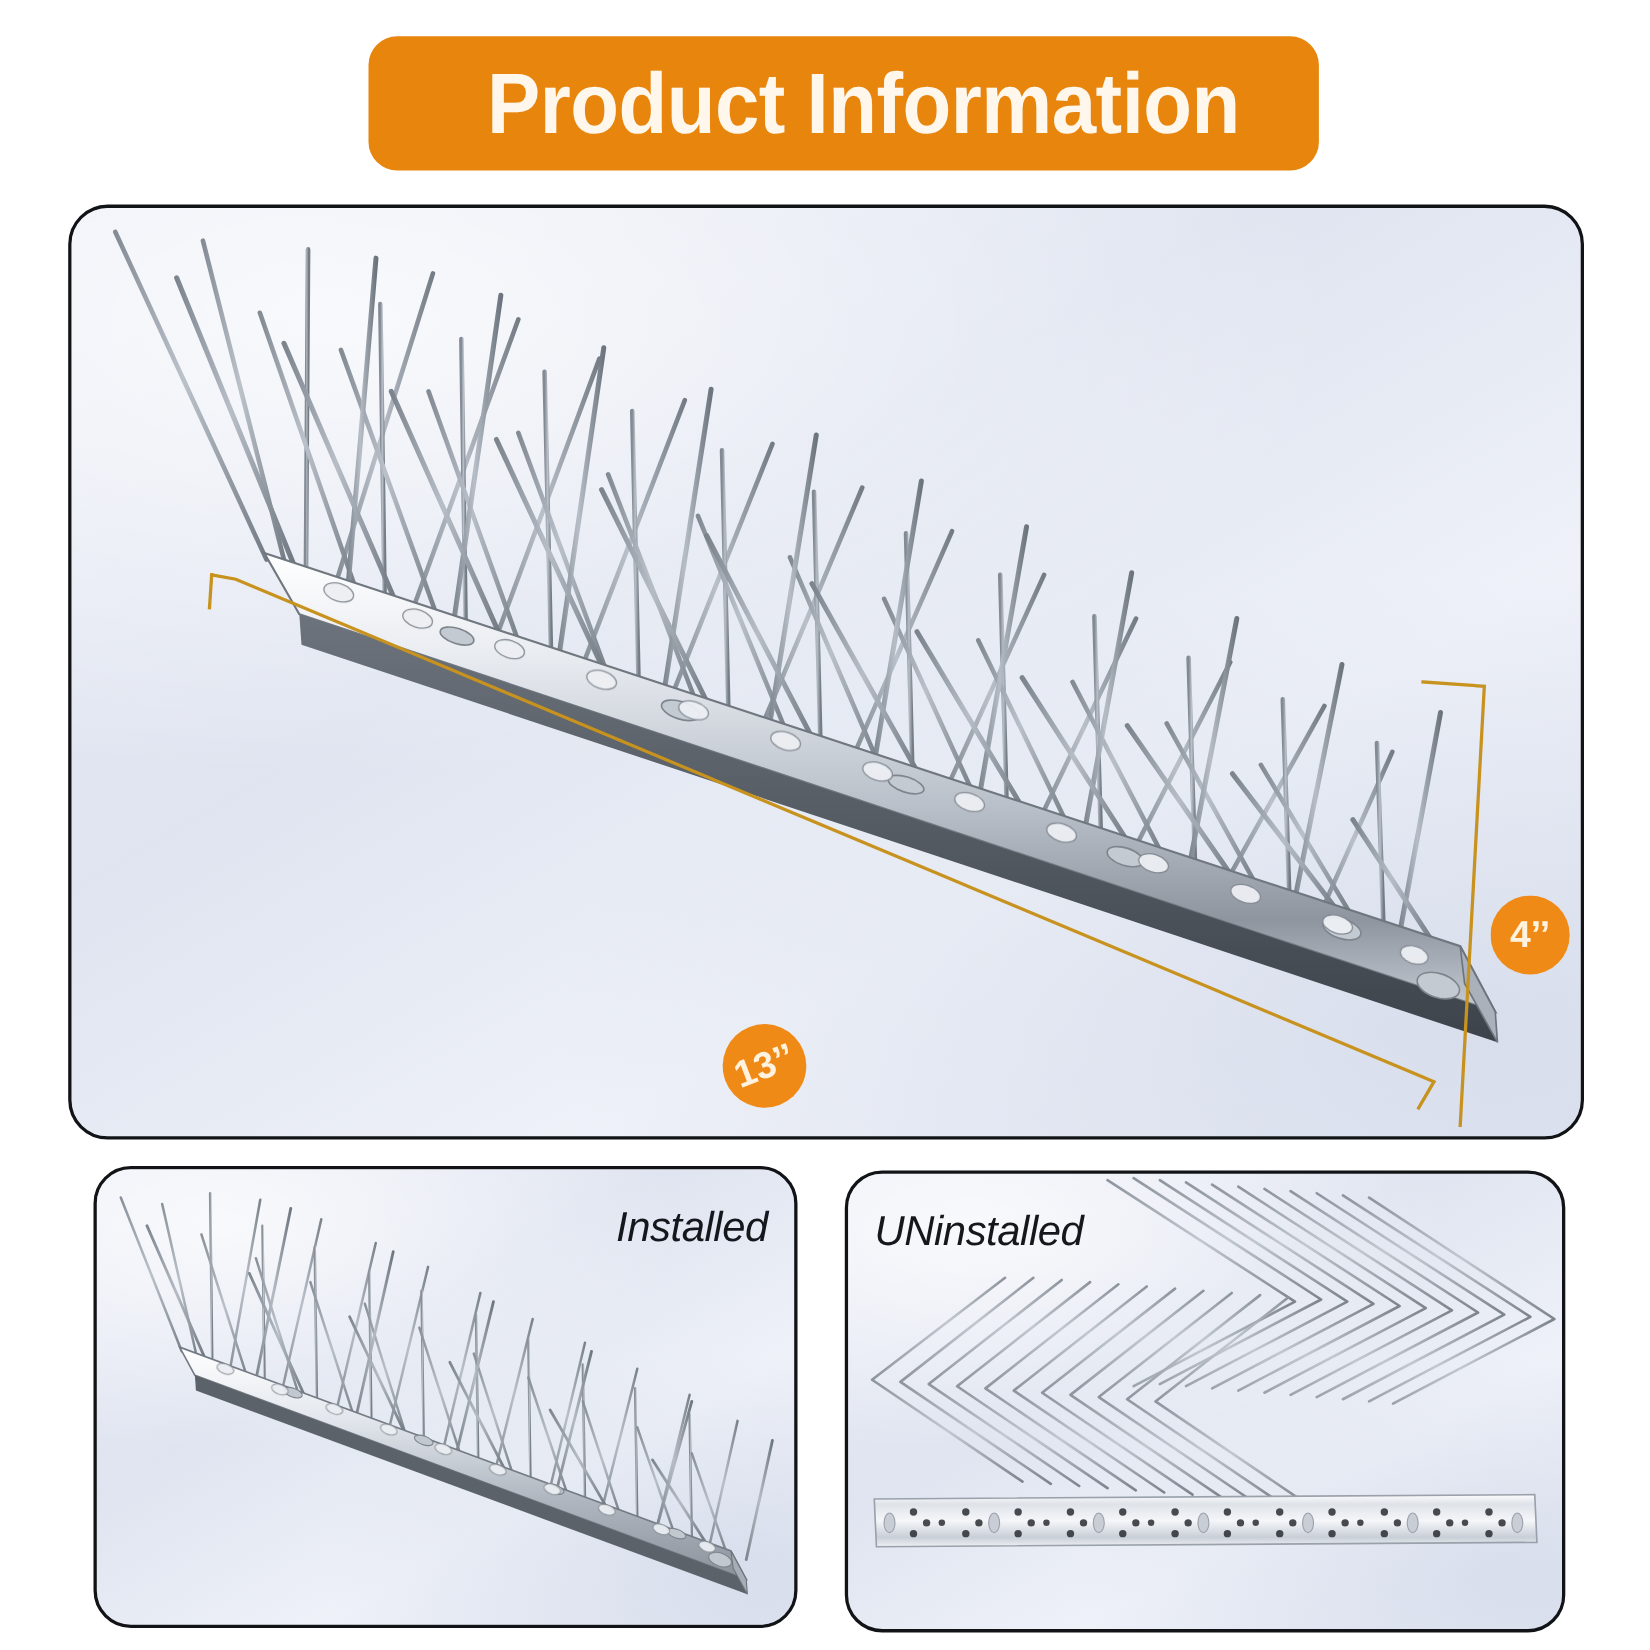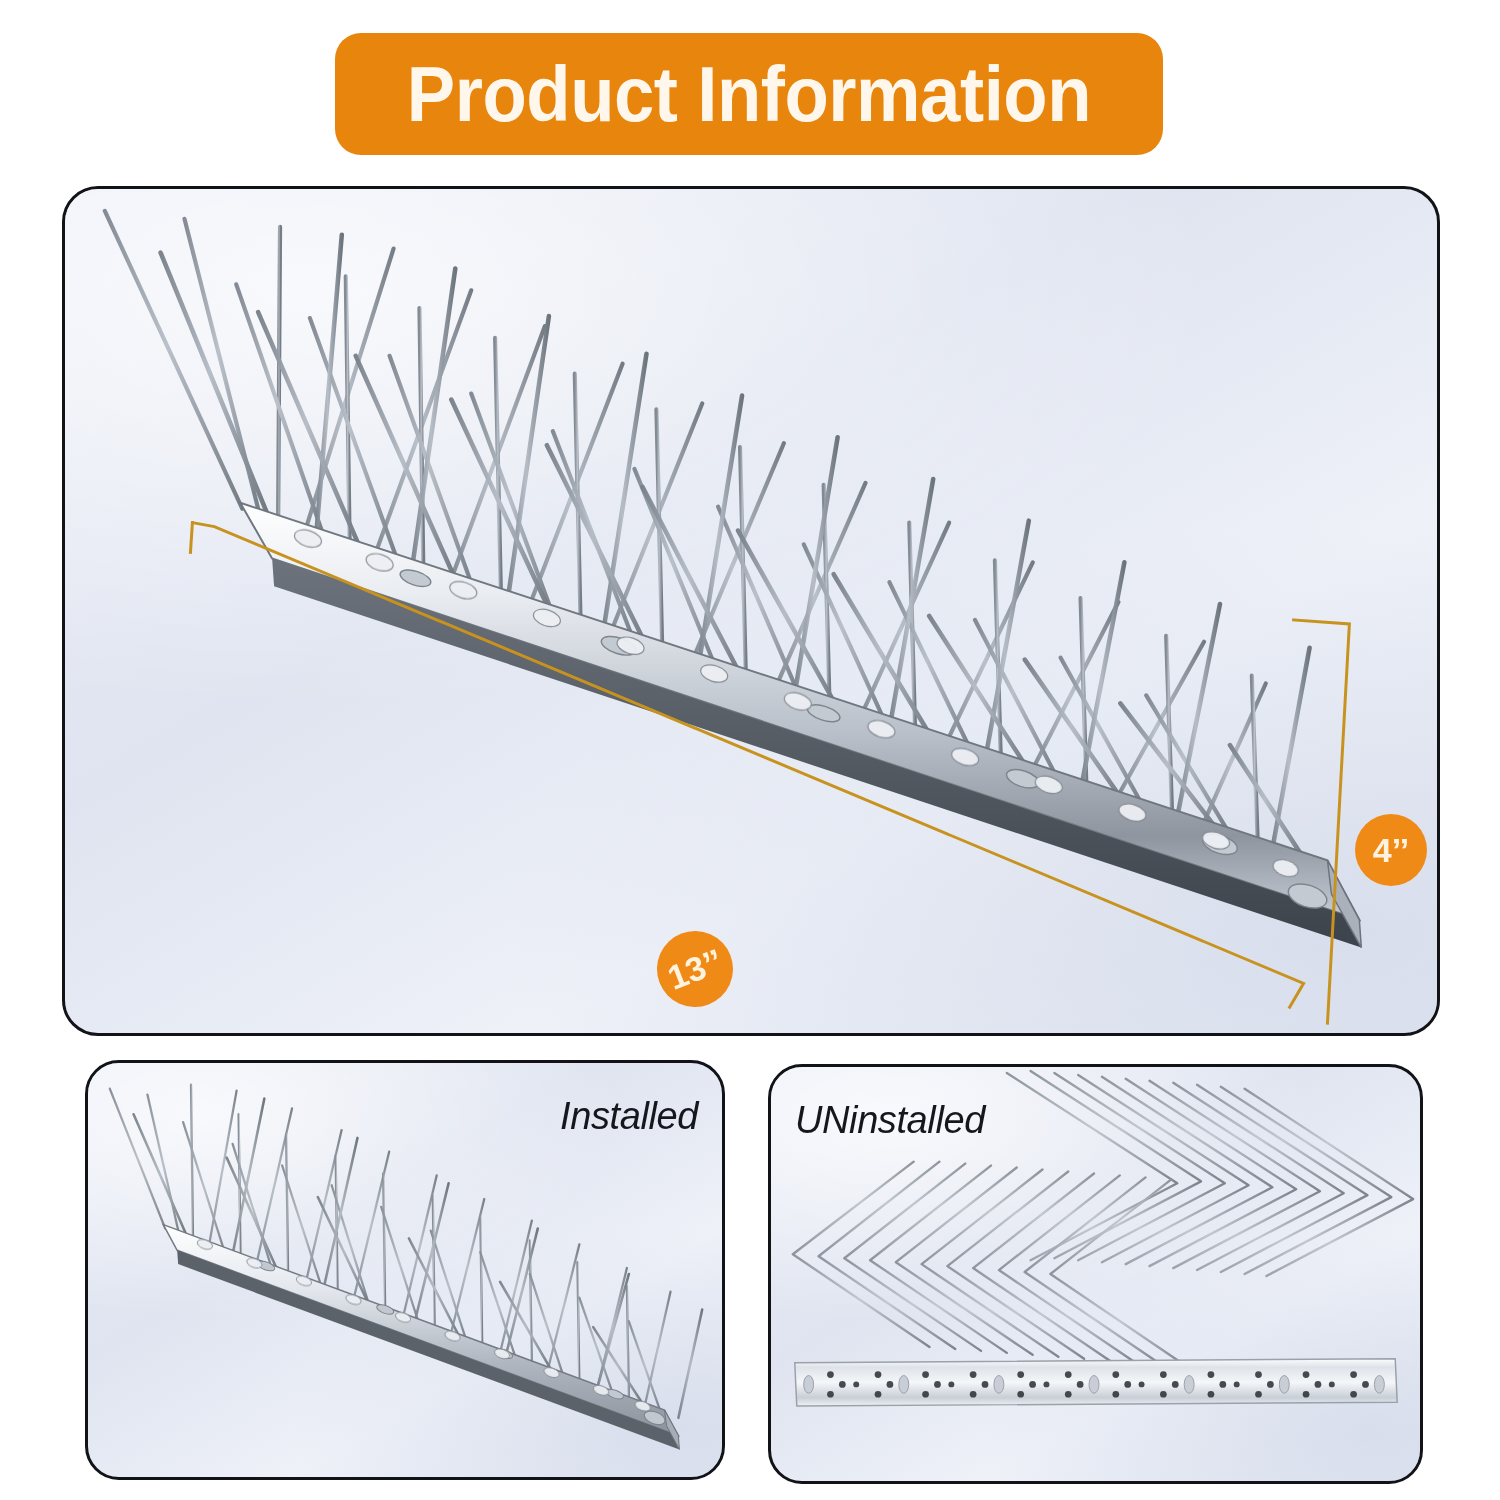--- a/index.html
+++ b/index.html
@@ -20,20 +20,21 @@
     position: absolute;
     left: 335px;
     top: 33px;
     width: 828px;
     height: 122px;
     background: #E8850C;
     border-radius: 26px;
     display: flex;
     align-items: center;
     justify-content: center;
+    padding-left: 36px;
   }
   #title-text {
     color: #FFF7EC;
     font-size: 78px;
     font-weight: 700;
     letter-spacing: -0.5px;
     line-height: 1;
     font-family: "Liberation Sans", sans-serif;
     transform: scaleX(0.93);
   }

